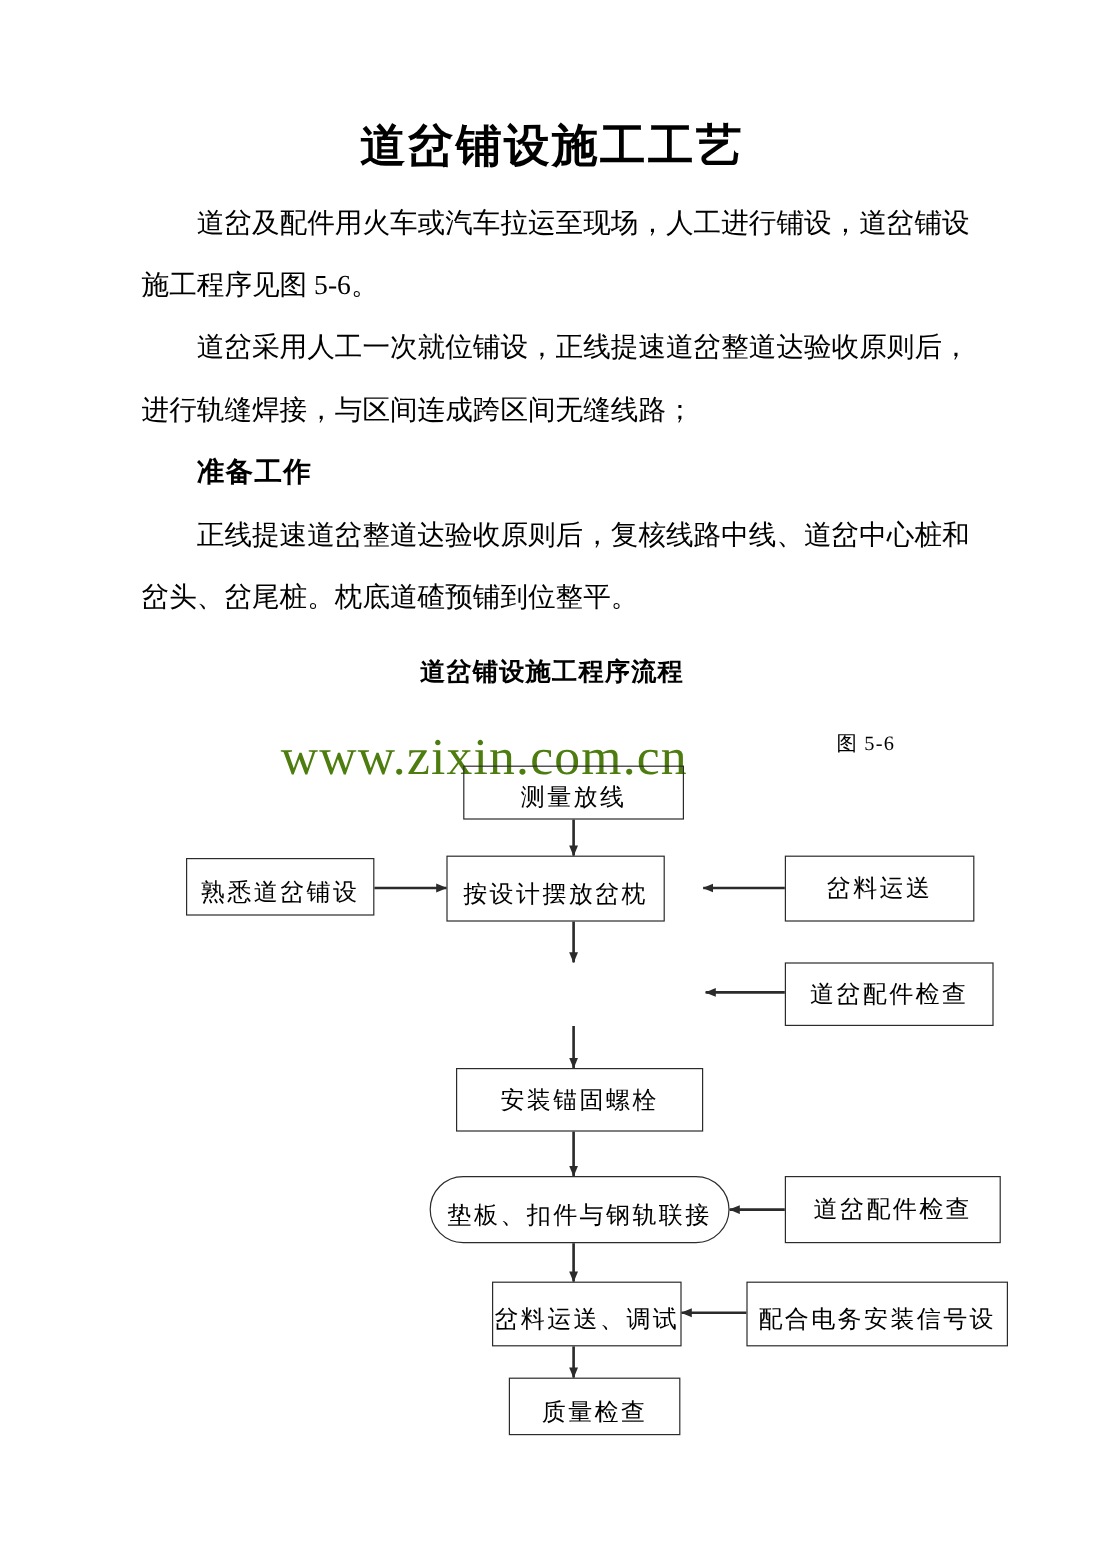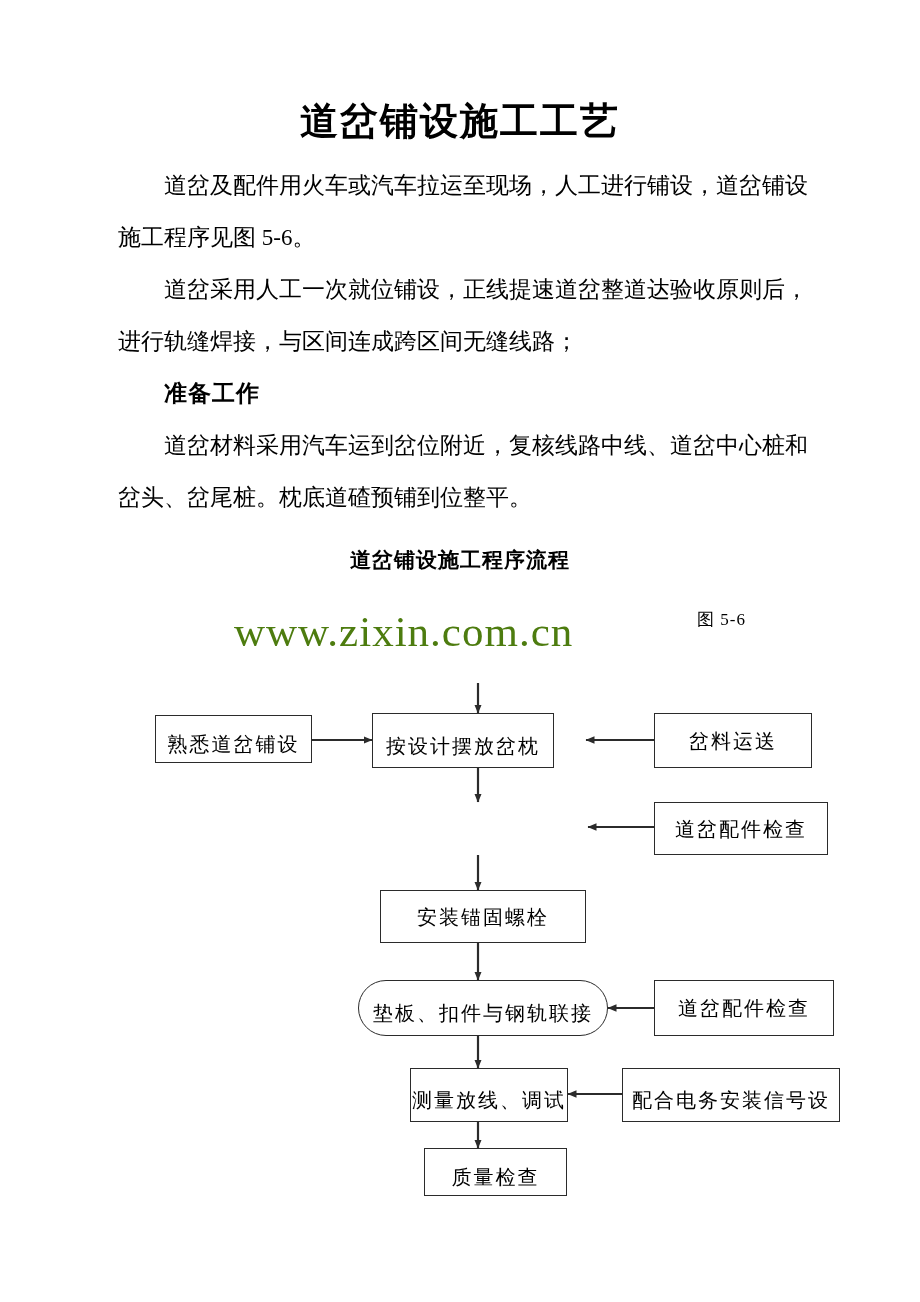--- a/index.html
+++ b/index.html
@@ -127,21 +127,21 @@
 <body>
 
 <div class="page">
 
   <div class="doc-title">道岔铺设施工工艺</div>
 
   <div class="body-text">
     <p class="para">道岔及配件用火车或汽车拉运至现场，人工进行铺设，道岔铺设施工程序见图 5-6。</p>
     <p class="para">道岔采用人工一次就位铺设，正线提速道岔整道达验收原则后，进行轨缝焊接，与区间连成跨区间无缝线路；</p>
     <p class="subhead">准备工作</p>
-    <p class="para">道岔材料采用汽车运到岔位附近，复核线路中线、道岔中心桩和岔头、岔尾桩。枕底道碴预铺到位整平。</p>
+    <p class="para">正线提速道岔整道达验收原则后，复核线路中线、道岔中心桩和岔头、岔尾桩。枕底道碴预铺到位整平。</p>
   </div>
 
   <div class="flow-title">道岔铺设施工程序流程</div>
 
   <div class="watermark">www.zixin.com.cn</div>
 
   <div class="fig-label">图 5-6</div>
 
   <div class="chart">
 
@@ -170,20 +170,23 @@
         <path d="M654,1008 L608,1008"></path>
 
         <path d="M478,1036 L478,1068"></path>
 
         <path d="M622,1094 L568,1094"></path>
 
         <path d="M478,1122 L478,1148"></path>
       </g>
     </svg>
 
+    <div class="node clip" style="left:386px; top:638px; width:184px; height:45px;">
+      <span>测量放线</span>
+    </div>
 
     <div class="node clip" style="left:155px; top:715px; width:157px; height:48px;padding-left:40px;">
       <span>熟悉道岔铺设</span>
     </div>
 
     <div class="node clip" style="left:372px; top:713px; width:182px; height:55px;">
       <span>按设计摆放岔枕</span>
     </div>
 
     <div class="node mid" style="left:654px; top:713px; width:158px; height:55px;">
@@ -201,21 +204,21 @@
 
     <div class="node clip" style="left:358px; top:980px; width:250px; height:56px;border-radius:28px;">
       <span>垫板、扣件与钢轨联接</span>
     </div>
 
     <div class="node mid" style="left:654px; top:980px; width:180px; height:56px;">
       <span>道岔配件检查</span>
     </div>
 
     <div class="node clip" style="left:410px; top:1068px; width:158px; height:54px;">
-      <span>测量放线、调试</span>
+      <span>岔料运送、调试</span>
     </div>
 
     <div class="node clip" style="left:622px; top:1068px; width:218px; height:54px;">
       <span>配合电务安装信号设</span>
     </div>
 
     <div class="node clip" style="left:424px; top:1148px; width:143px; height:48px;">
       <span>质量检查</span>
     </div>
 

